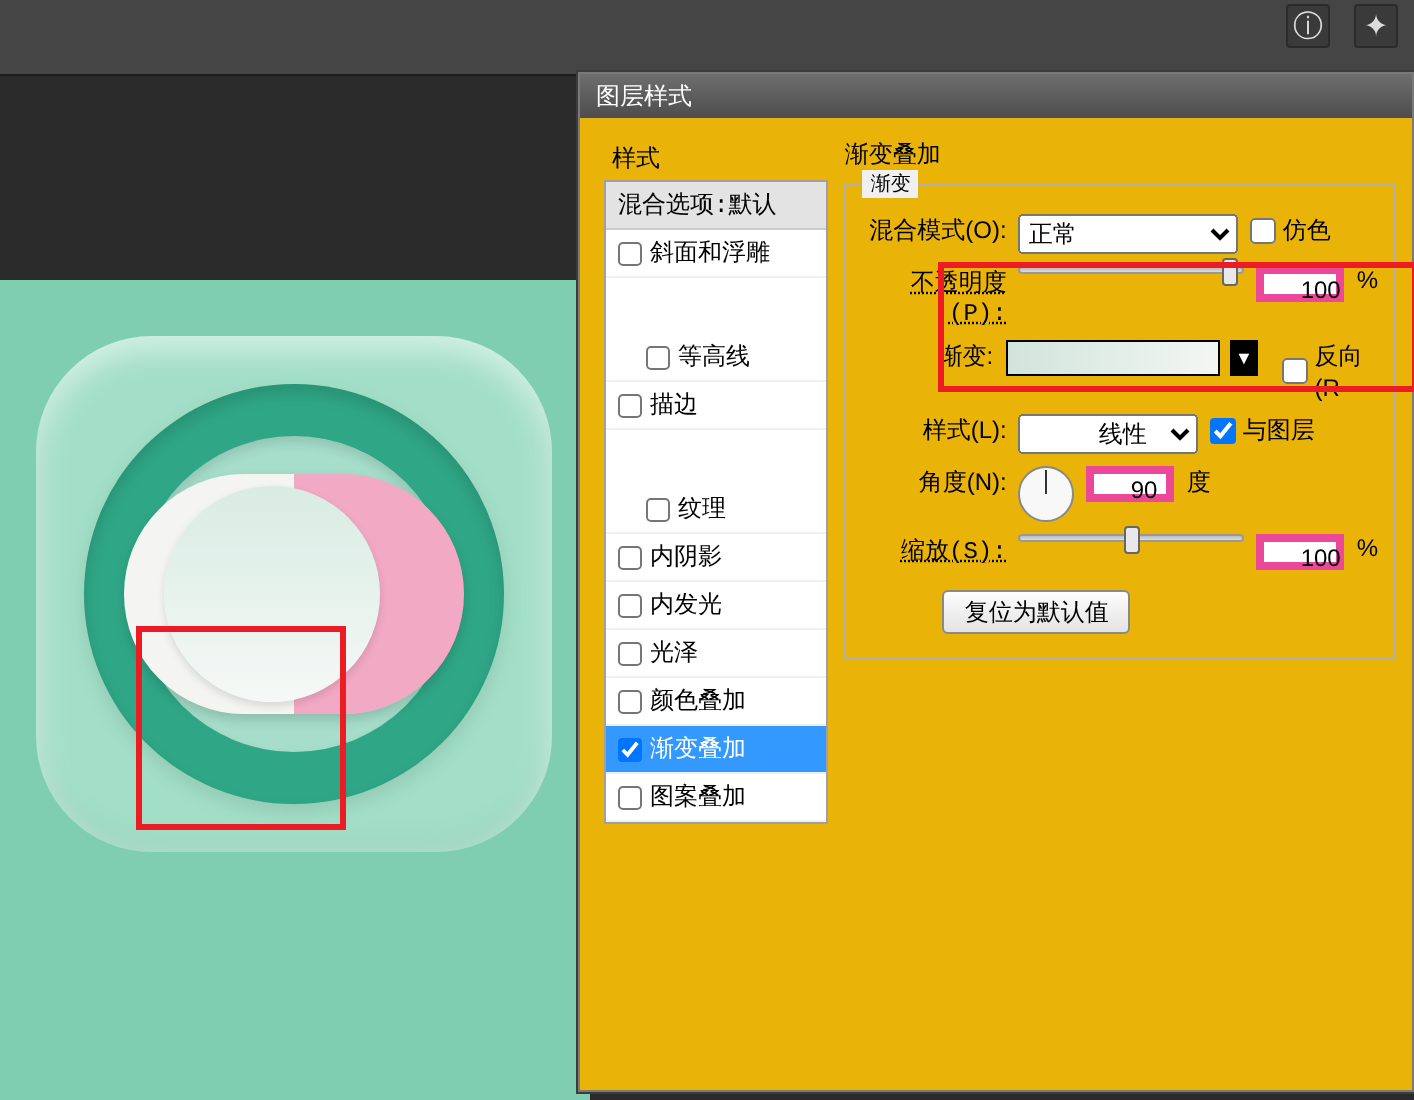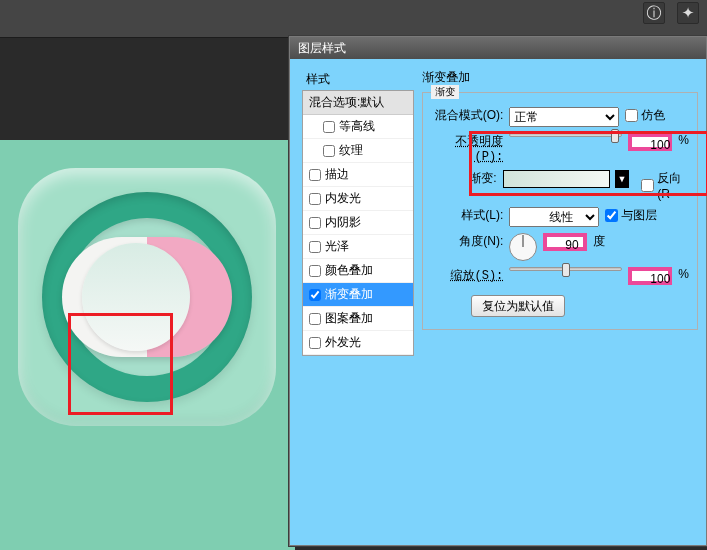--- a/index.html
+++ b/index.html
@@ -67,21 +67,21 @@
     position:absolute; right:8px; top:2px; color:#ddd; font-size:15px;
     display:flex; gap:12px;
   }
   .app-icons span { width:22px; height:22px; display:inline-flex; align-items:center; justify-content:center; border:1px solid #2b2b2b; background:#3a3a3a; border-radius:2px; }
 
   
   .dialog {
     position:absolute;
     left:289px; top:36px;
     width:418px; height:510px;
-    background:#7dd3fc;
+    background:#eab308;
     border:1px solid #7a7a7a;
     box-shadow: 0 0 0 1px #3c3c3c;
     font-size:12px;
     color:#000;
   }
   .titlebar {
     height:22px; line-height:22px;
     background:linear-gradient(#6e6e6e,#4d4d4d);
     color:#fff; padding-left:8px;
     font-size:12px;
@@ -102,28 +102,29 @@
   }
   .styles-list {
     border:1px solid #a0a0a0;
     background:#fff;
     font-size:12px;
   }
   .styles-list .hdr {
     background:#e3e3e3;
     padding:3px 6px;
     border-bottom:1px solid #ccc;
+    font-family:Liberation Mono, monospace;
   }
   .styles-list .row {
     padding:3px 6px;
     display:flex; align-items:center; gap:4px;
     border-bottom:1px solid #f0f0f0;
     white-space:nowrap;
   }
-  .styles-list .row.sub { padding-left:20px; }
+  .styles-list .row.sub { padding-left:20px;margin-top:28px; }
   .styles-list .row.selected { background:#3399ff; color:#fff; }
   .styles-list input[type=checkbox] { width:12px; height:12px; }
 
   
   .options-panel { flex:1; padding-right:8px; }
   .fieldset { position:relative; border:1px solid #b0b0b0; padding:8px 8px 12px 8px; margin-top:6px; }
   .fieldset > .legend { position:absolute; top:-8px; left:8px; background:#f0f0f0; padding:0 4px; font-size:10px; }
   .outer-legend { font-size:12px; margin-bottom:2px; }
   .form-row { display:flex; align-items:flex-start; gap:6px; margin:6px 0; font-size:12px; }
   .form-row .lbl { width:72px; text-align:right; }
@@ -168,59 +169,59 @@
 
 <div class="dialog">
   <div class="titlebar">图层样式</div>
   <div class="dialog-body">
 
     <div class="styles-panel">
       <div class="panel-header">样式</div>
       <div class="styles-list">
         <div class="hdr">混合选项:默认</div>
         <div id="styles-rows">
+            <div class="row">
+              <input type="checkbox" style="">
+              <span>斜面和浮雕</span>
+            </div>
             <div class="row sub">
               <input type="checkbox" style="">
               <span>等高线</span>
             </div>
+            <div class="row">
+              <input type="checkbox" style="">
+              <span>描边</span>
+            </div>
             <div class="row sub">
               <input type="checkbox" style="">
               <span>纹理</span>
             </div>
             <div class="row">
               <input type="checkbox" style="">
-              <span>描边</span>
+              <span>内阴影</span>
             </div>
             <div class="row">
               <input type="checkbox" style="">
               <span>内发光</span>
-            </div>
-            <div class="row">
-              <input type="checkbox" style="">
-              <span>内阴影</span>
             </div>
             <div class="row">
               <input type="checkbox" style="">
               <span>光泽</span>
             </div>
             <div class="row">
               <input type="checkbox" style="">
               <span>颜色叠加</span>
             </div>
             <div class="row selected">
               <input type="checkbox" checked="" style="">
               <span>渐变叠加</span>
             </div>
             <div class="row">
               <input type="checkbox" style="">
               <span>图案叠加</span>
-            </div>
-            <div class="row">
-              <input type="checkbox" style="">
-              <span>外发光</span>
             </div>
           </div>
       </div>
     </div>
 
     <div class="options-panel">
       <div class="outer-legend">渐变叠加</div>
       <div class="fieldset">
         <span class="legend">渐变</span>
 

